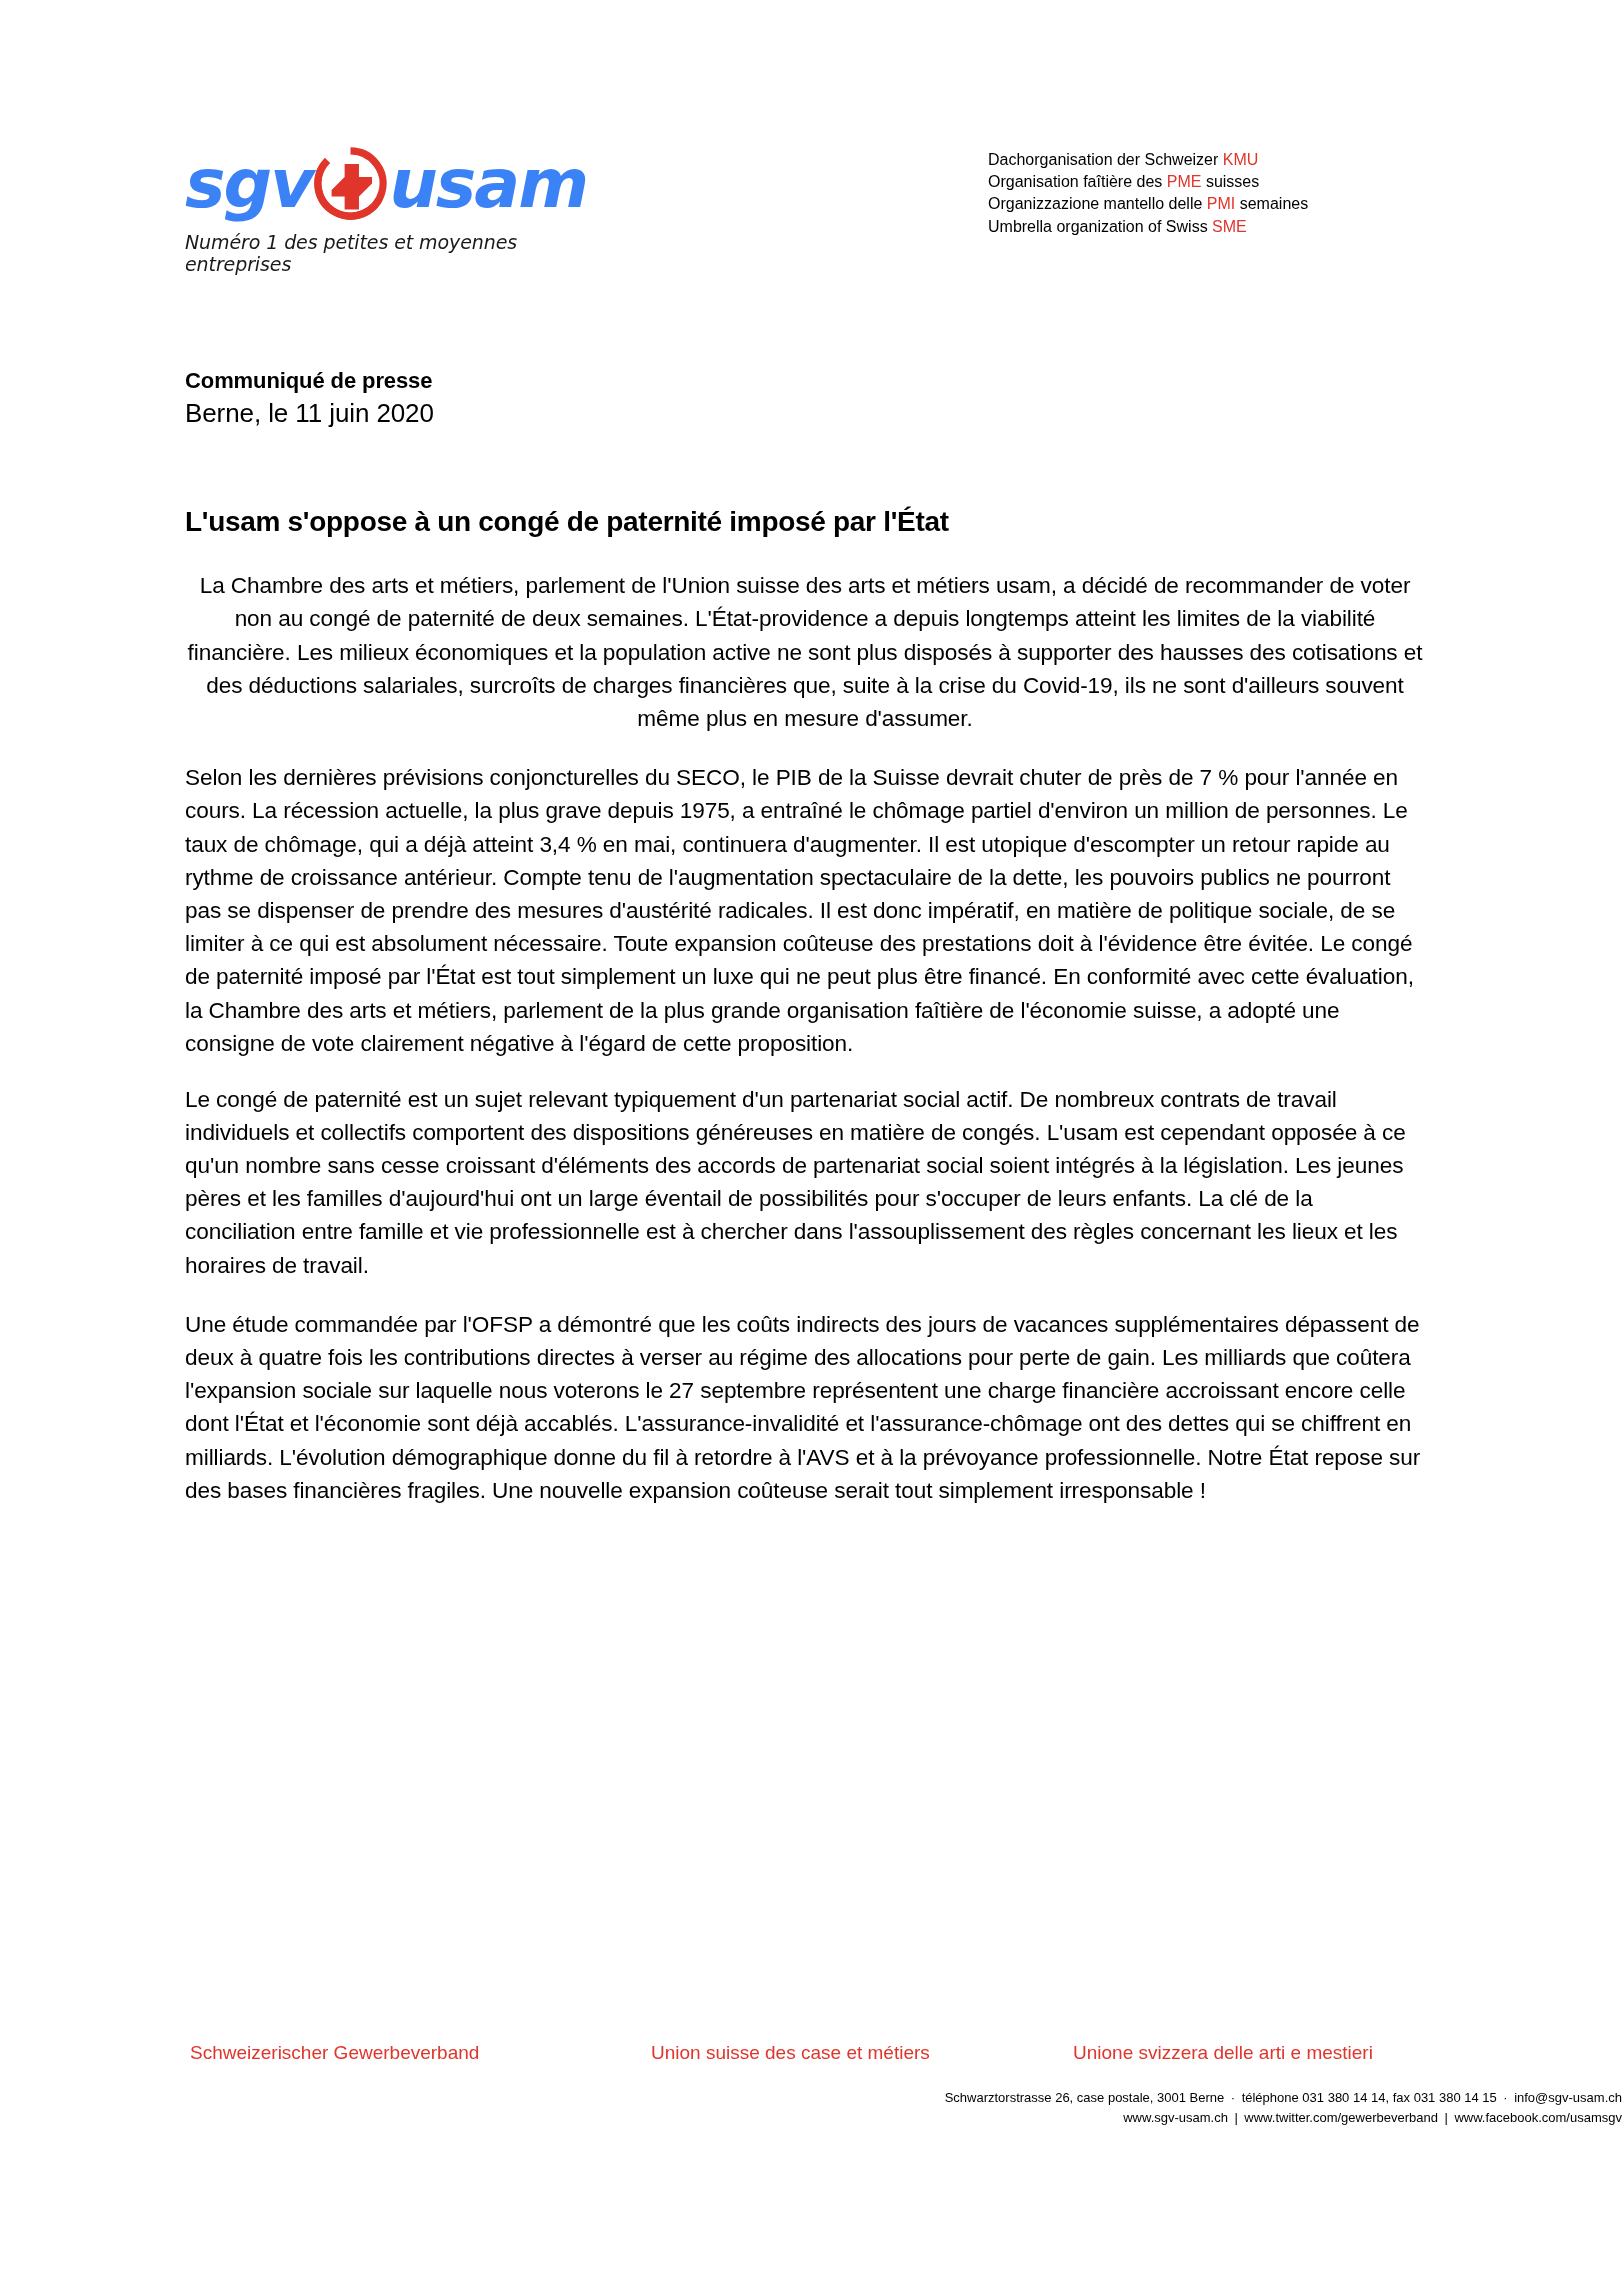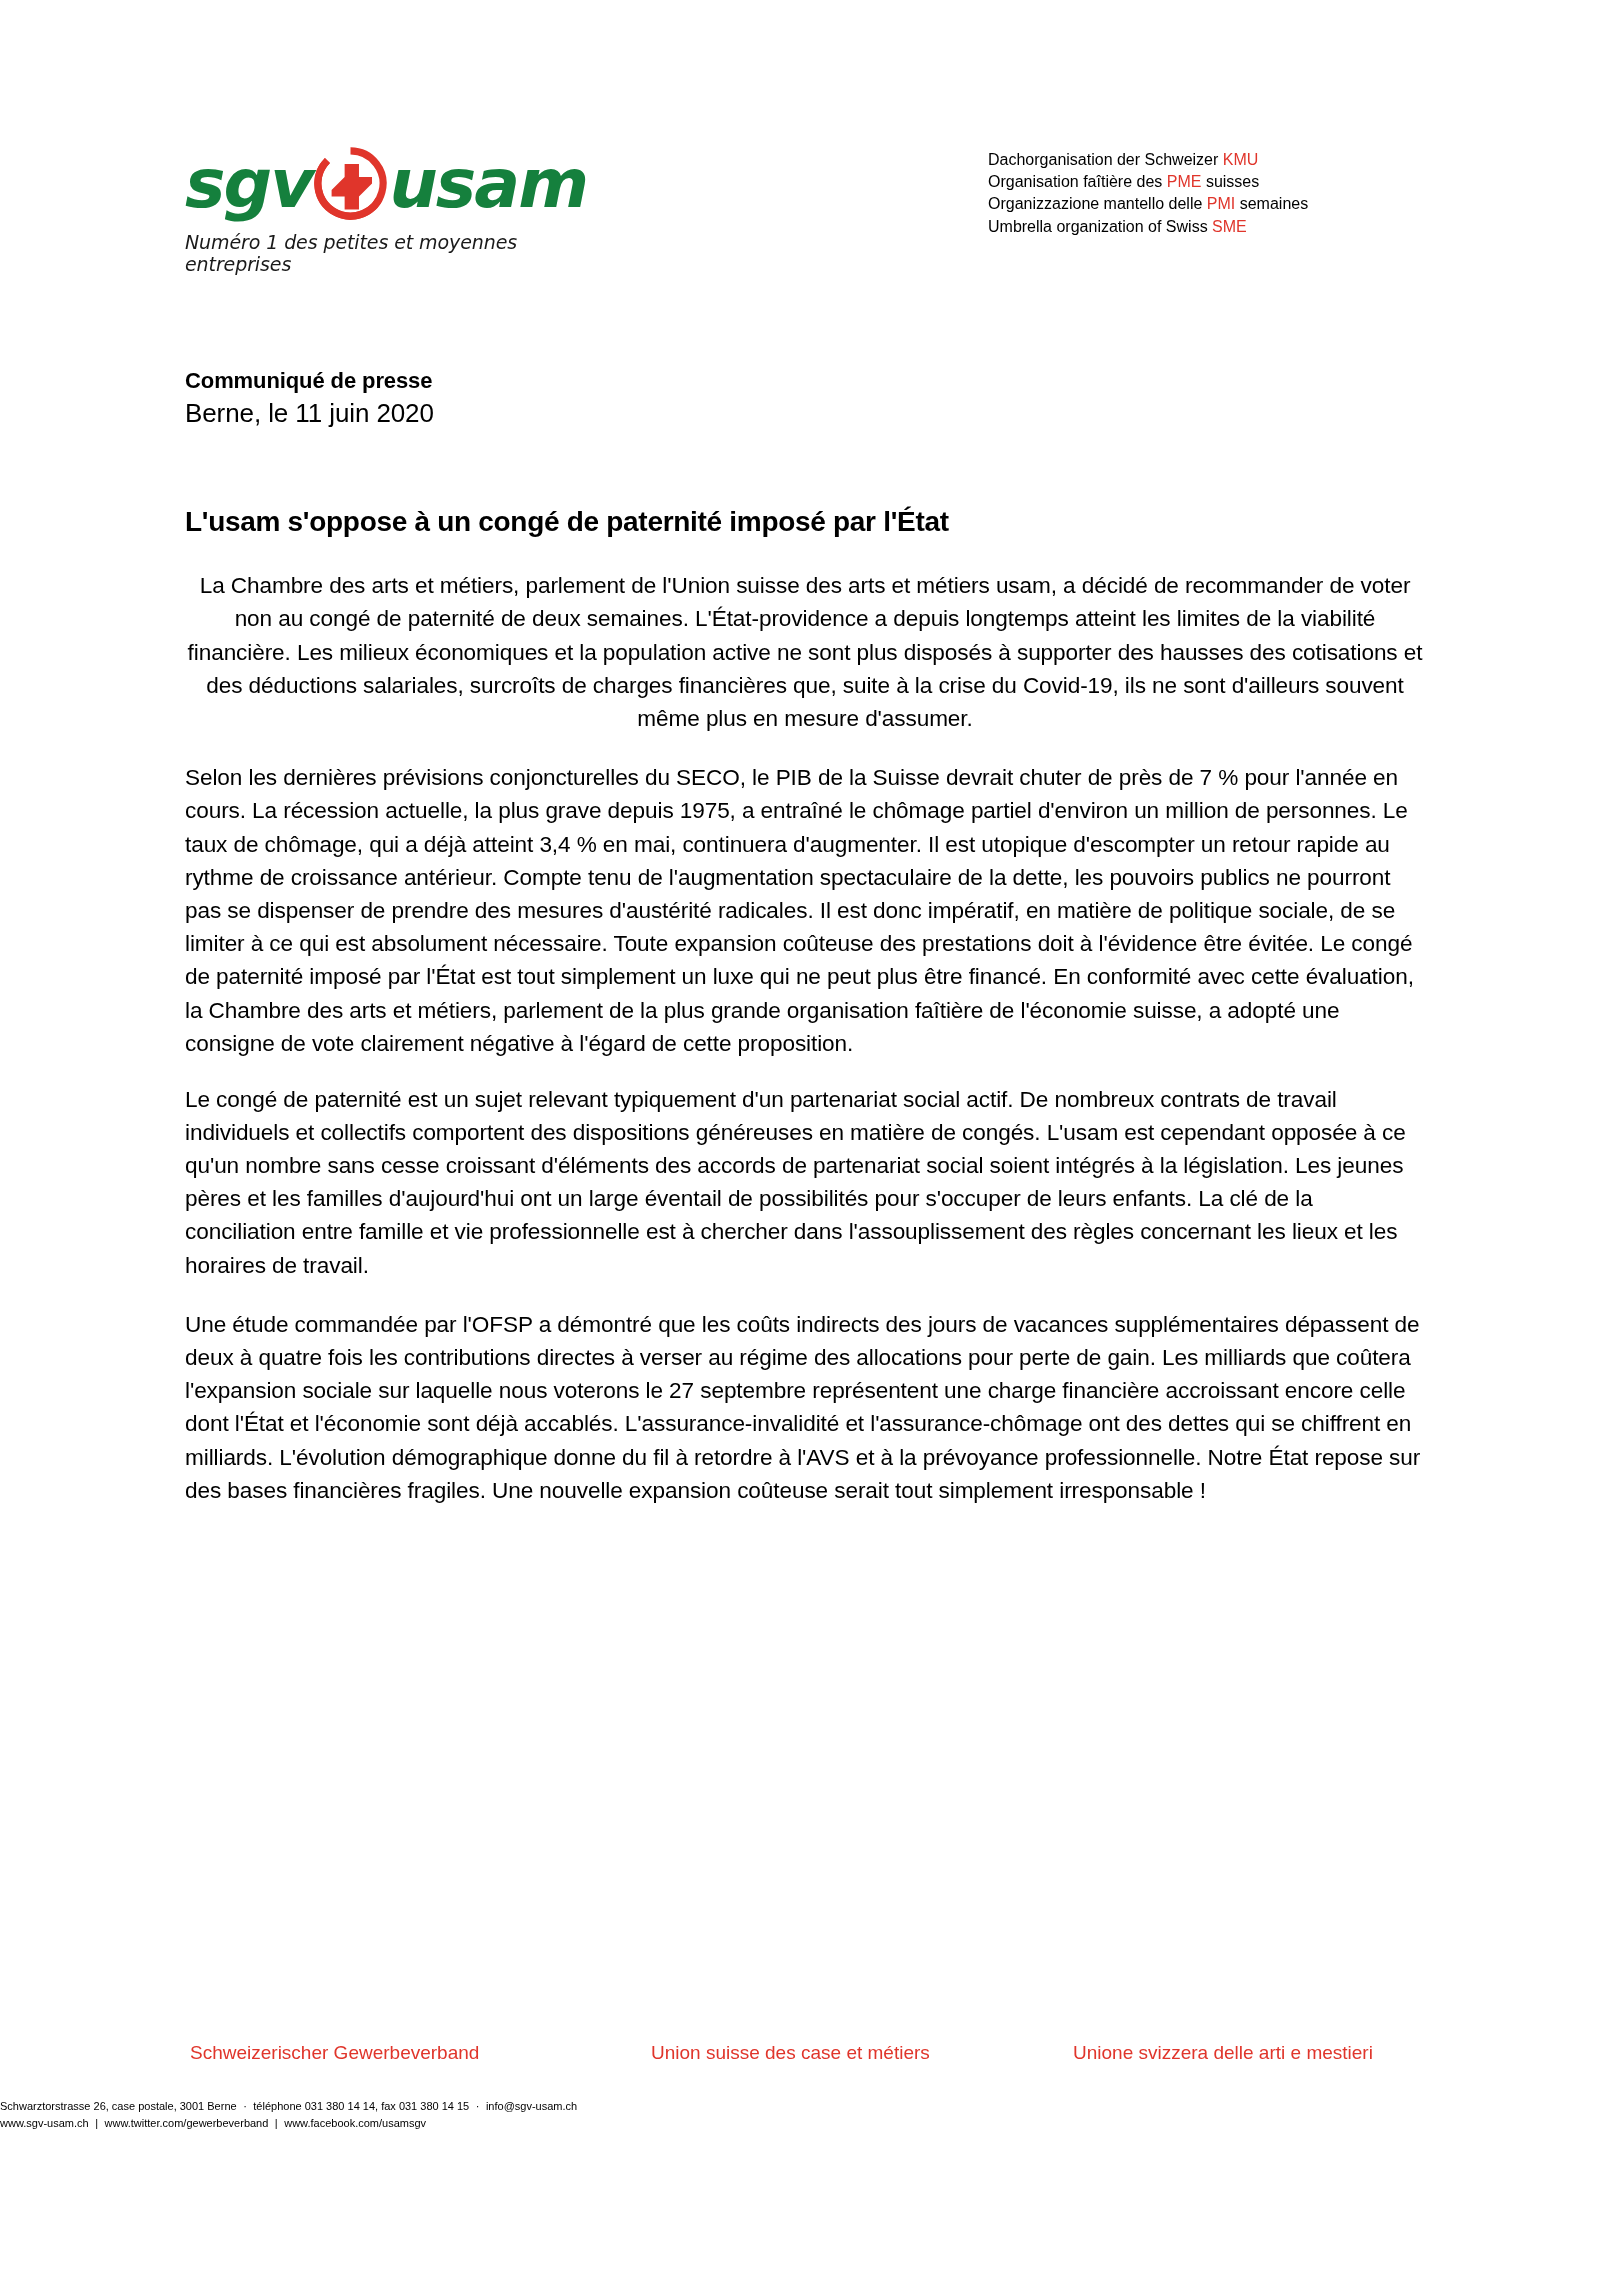--- a/index.html
+++ b/index.html
@@ -39,21 +39,21 @@
     display: flex;
     align-items: center;
     height: 79px;
   }
   .logo-word {
     font-family: "DejaVu Sans", sans-serif;
     font-size: 68px;
     font-weight: 700;
     font-style: italic;
     letter-spacing: -2px;
-    color: #15803d;
+    color: #3b82f6;
     line-height: 1;
   }
   .logo-mark {
     position: relative;
     width: 73px;
     height: 73px;
     margin: 0 2.6px 0 1.3px;
     flex: 0 0 auto;
   }
   .logo-mark svg { display: block; }
@@ -143,23 +143,23 @@
     height: 34px;
     color: #e0352b;
     font-size: 19px;
   }
   .footer-orgs span { position: absolute; top: 0; white-space: nowrap; }
   .fo-de { left: 190px; }
   .fo-fr { left: 651px; }
   .fo-it { left: 1073px; }
 
   .footer-contact {
-    margin-top: 22px;
-    text-align: left;
-    font-size: 11px;
+    margin-top: 12px;
+    text-align: right;
+    font-size: 13px;
     line-height: 1.55;
     color: #000000;
   }
   .footer-contact .sep { padding: 0 6.5px; }
 </style>
 </head>
 <body>
 
 <div class="page">
 

